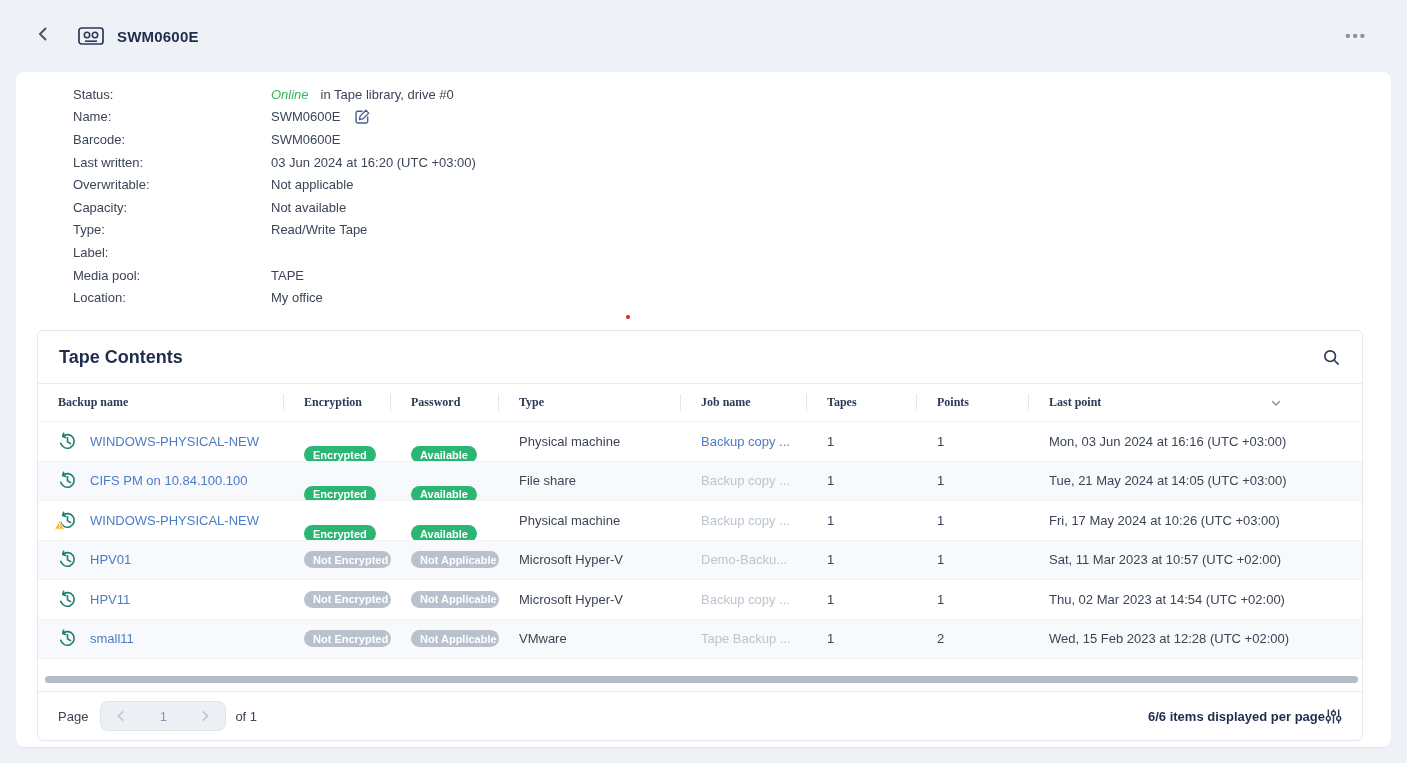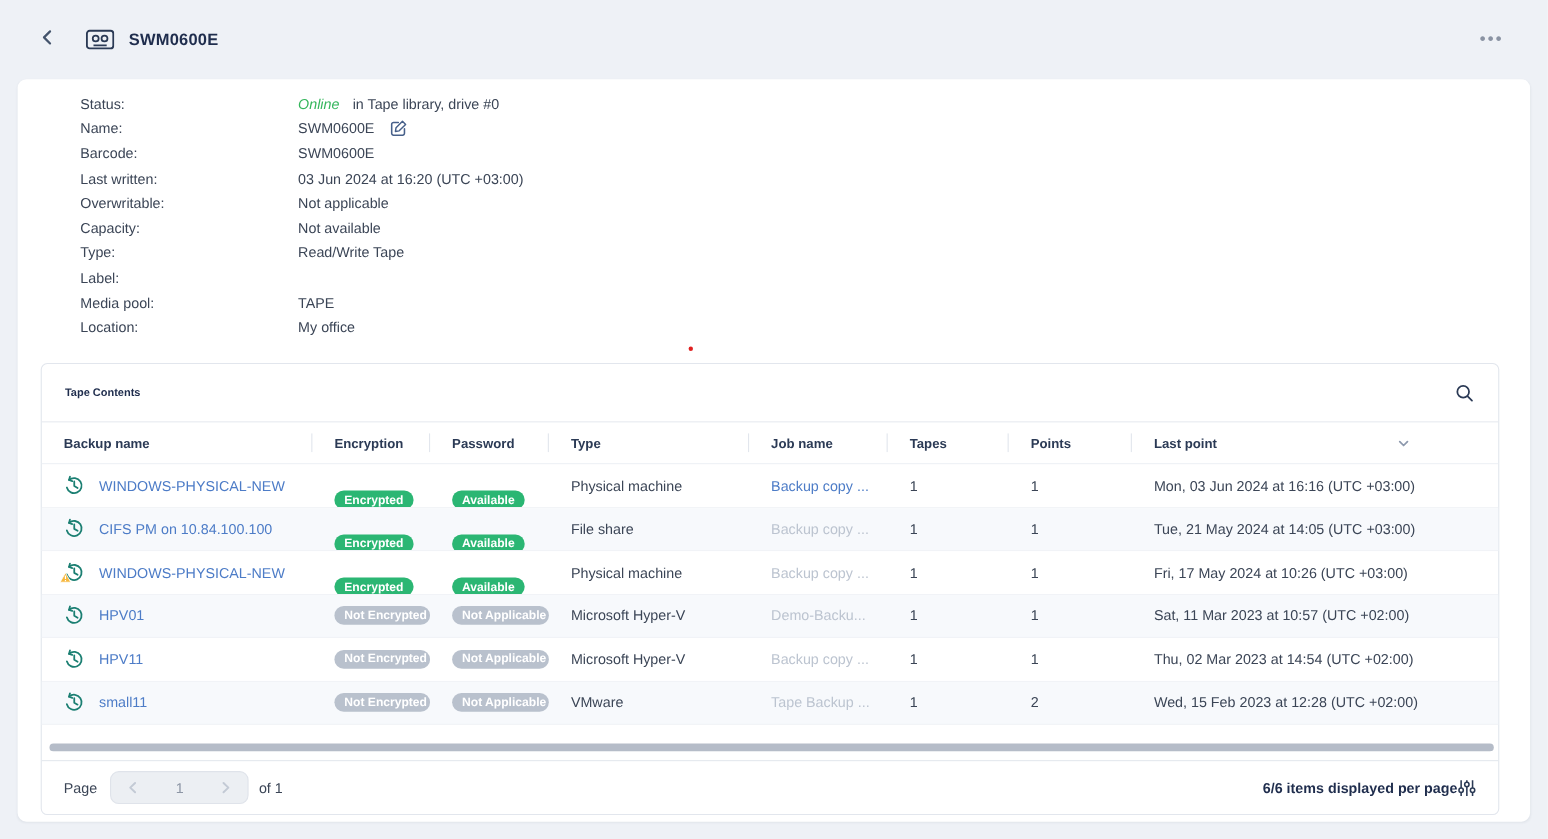--- a/index.html
+++ b/index.html
@@ -21,26 +21,26 @@
   .prop-row{display:flex;height:22.6px;align-items:center;font-size:13px;}
   .prop-label{width:198px;color:#3b4556;}
   .prop-value{color:#3b4556;display:flex;align-items:center;}
   .online{color:#35b65c;margin-right:12px;font-style:italic;}
   .edit-btn{margin-left:14px;display:flex;cursor:pointer;}
   .red-dot{position:absolute;left:610px;top:243px;width:4px;height:4px;border-radius:50%;background:#e02020;}
 
   
   .cbox{position:absolute;left:21px;top:258px;width:1326px;height:411px;border:1px solid #e2e6ed;border-radius:6px;background:#fff;}
   .cbox-head{height:53px;display:flex;align-items:center;justify-content:space-between;padding:0 21px;border-bottom:1px solid #e7eaf0;}
-  .cbox-title{font-size:10px;font-weight:700;color:#1f2d4d;}
+  .cbox-title{font-size:18px;font-weight:700;color:#1f2d4d;}
   .search-btn{display:flex;cursor:pointer;}
 
   
   .grid{display:grid;grid-template-columns:246px 107px 108px 182px 126px 110px 112px 1fr;}
-  .ghead{height:38px;border-bottom:1px solid #eef1f5;}
+  .ghead{height:38px;border-bottom:1px solid #eef1f5;font-family:Liberation Serif, serif;}
   .hcell{display:flex;align-items:center;padding-left:20px;font-size:12px;font-weight:700;color:#2b3a55;position:relative;cursor:pointer;white-space:nowrap;}
   .hcell:not(:last-child)::after{content:"";position:absolute;right:0;top:10px;bottom:10px;width:1px;background:#e2e6ed;}
   .hcell .sort{margin-left:auto;margin-right:80px;display:flex;}
   .trow{height:39.5px;border-bottom:1px solid #f1f3f7;}
   .trow.alt{background:#f7f9fc;}
   .cell{display:flex;align-items:center;padding-left:20px;font-size:13px;color:#3b4556;overflow:hidden;white-space:nowrap;}
   .bicon{position:relative;display:flex;flex-shrink:0;margin-right:13px;}
   .warn{position:absolute;left:-4px;bottom:-3px;}
   .blink{color:#4d7cc7;cursor:pointer;text-decoration:none;overflow:hidden;text-overflow:ellipsis;}
   .jlink{color:#4d7cc7;cursor:pointer;overflow:hidden;}

